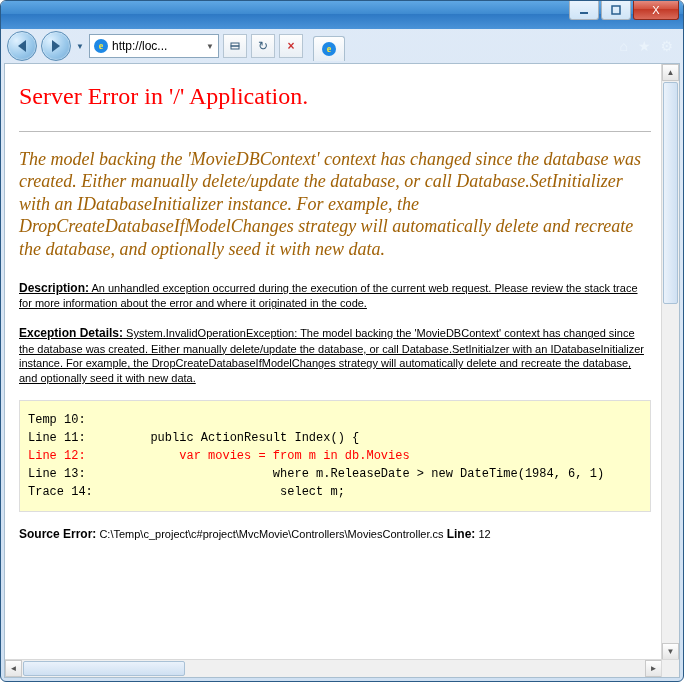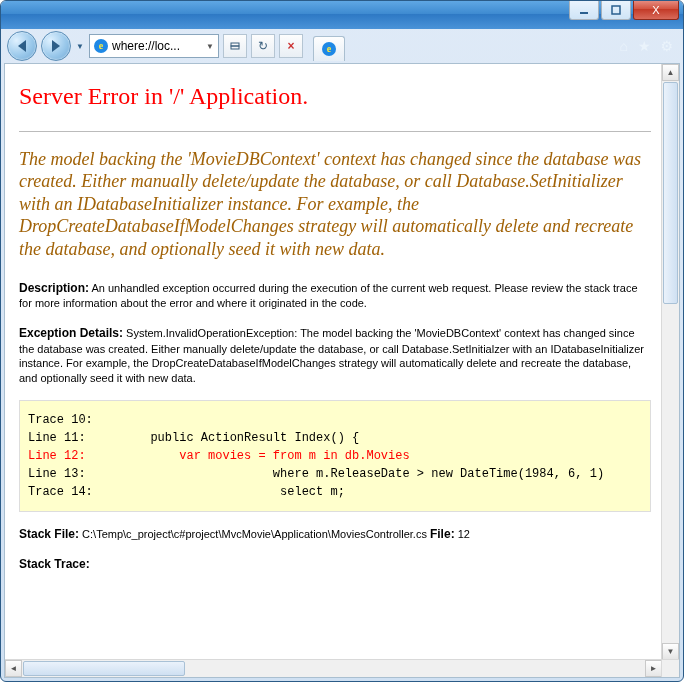--- a/index.html
+++ b/index.html
@@ -238,20 +238,21 @@
     margin: 10px 0 16px 0;
   }
   h2.err-h2 {
     color: #a16207;
     font: italic 400 18px/1.25 Verdana;
     margin: 0 0 20px 0;
   }
   .blk {
     font: 400 11px/1.35 Arial;
     margin: 0 0 14px 0;
+    text-decoration: underline;
   }
   .blk b {
     font-family: Arial;
     font-size: 12px;
   }
   .codebox {
     background: #ffffcc;
     border: 1px solid #ddd;
     padding: 10px 8px;
     font: 12px/1.5 Consolas, "Courier New", monospace;
@@ -292,21 +293,21 @@
     <div class="navbtn back">
       <div class="arrow"></div>
     </div>
     <div class="navbtn fwd">
       <div class="arrow"></div>
     </div>
     <div class="navdrop">▼</div>
 
     <div class="addr">
       <span class="ie-e">e</span>
-      <span>where://loc...</span>
+      <span>http://loc...</span>
       <span class="drop">▼</span>
     </div>
 
     <div class="tb-icon search">
       <svg width="12" height="12">
           <rect x="2" y="3" width="8" height="3" fill="none" stroke="#3a5f7d"></rect>
           <rect x="2" y="6" width="8" height="3" fill="none" stroke="#3a5f7d"></rect>
         </svg>
     </div>
     <div class="tb-icon">
@@ -340,34 +341,31 @@
 
         <p class="blk">
           <b>Description:</b><span> An unhandled exception occurred during the execution of the current web request. Please review the stack trace for more information about the error and where it originated in the code.</span>
         </p>
 
         <p class="blk">
           <b>Exception Details:</b><span> System.InvalidOperationException: The model backing the 'MovieDBContext' context has changed since the database was created. Either manually delete/update the database, or call Database.SetInitialzer with an IDatabaseInitializer instance. For example, the DropCreateDatabaseIfModelChanges strategy will automatically delete and recreate the database, and optionally seed it with new data.</span>
         </p>
 
 
-        <div class="codebox"><span>Trace 10:</span>
+        <div class="codebox"><span>Temp 10:</span>
 <span>Line 11:         public ActionResult Index() {</span>
 <span class="hl">Line 12:             var movies = from m in db.Movies</span>
 <span>Line 13:                          where m.ReleaseDate &gt; new DateTime(1984, 6, 1)</span>
 <span>Trace 14:                          select m;</span></div>
 
         <p class="srcfile">
-          <b>Stack File:</b><span> C:\Temp\c_project\c#project\MvcMovie\Application\MoviesController.cs</span>
-          <b>    File:</b><span> 12</span>
+          <b>Source Error:</b><span> C:\Temp\c_project\c#project\MvcMovie\Controllers\MoviesController.cs</span>
+          <b>    Line:</b><span> 12</span>
         </p>
 
-        <p class="blk">
-          <b>Stack Trace:</b>
-        </p>
 
       </div>
 
       <div class="vscroll">
         <div class="btn">▲</div>
         <div class="thumb"></div>
         <div class="track"></div>
         <div class="btn">▼</div>
       </div>
       <div class="hscroll">

